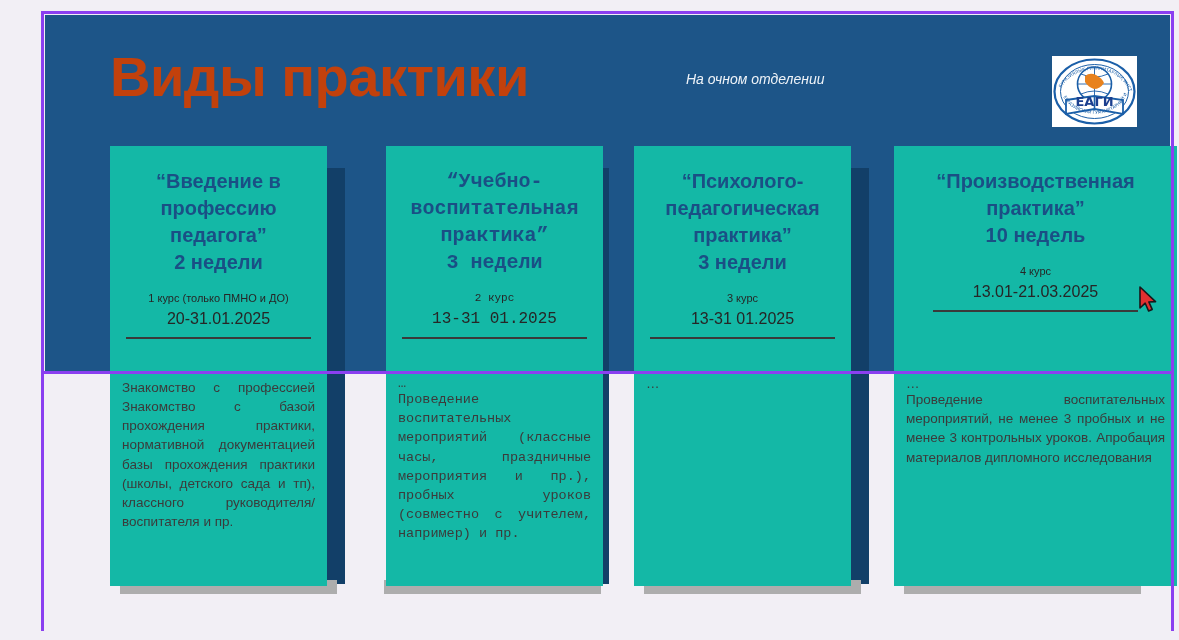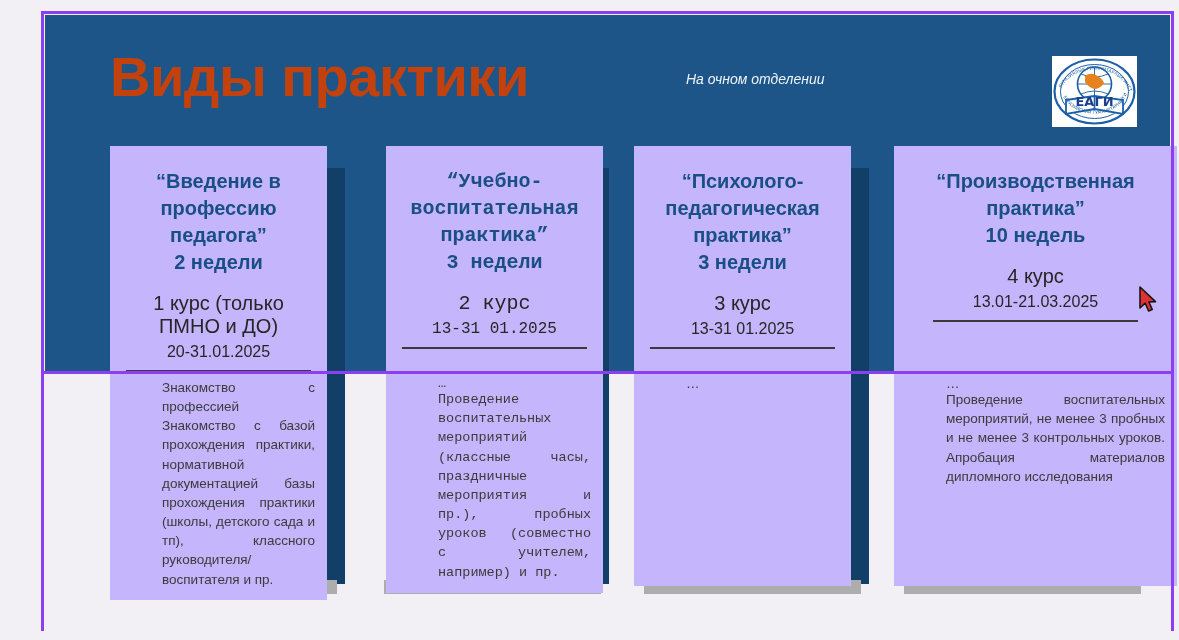--- a/index.html
+++ b/index.html
@@ -106,39 +106,39 @@
     top: 580px;
     height: 14px;
     background: #adadad;
     z-index: 8;
   }
 
   .card {
     position: absolute;
     top: 146px;
     width: 217px;
-    background: #c4b5fd;
+    background: #14b8a6;
     z-index: 12;
     box-sizing: border-box;
   }
   .card-head {
     height: 226px;
     padding: 22px 10px 0 10px;
     box-sizing: border-box;
     text-align: center;
   }
   .card-title {
     color: #1a4f85;
     font-size: 20px;
     font-weight: bold;
     line-height: 1.35;
   }
   .card-course {
     color: #262626;
-    font-size: 20px;
+    font-size: 11px;
     line-height: 1.15;
     margin-top: 16px;
   }
   .card-dates {
     color: #262626;
     font-size: 16px;
     margin-top: 5px;
   }
   .card-rule {
     margin: 0 auto;
@@ -147,21 +147,20 @@
     margin-top: 9px;
   }
   .card-body {
     padding: 6px 12px 11px 12px;
     color: #3b3b3b;
     font-size: 13.5px;
     line-height: 1.42;
     text-align: justify;
     box-sizing: border-box;
     min-height: 214px;
-    margin-left: 40px;
   }
   .card-body .lead-ellipsis {
     display: block;
     line-height: 0.9;
     font-size: 13.5px;
   }
 
   
   #card-1 { left: 110px; }
   #card-2 { left: 386px; font-family: Liberation Mono, monospace; }

